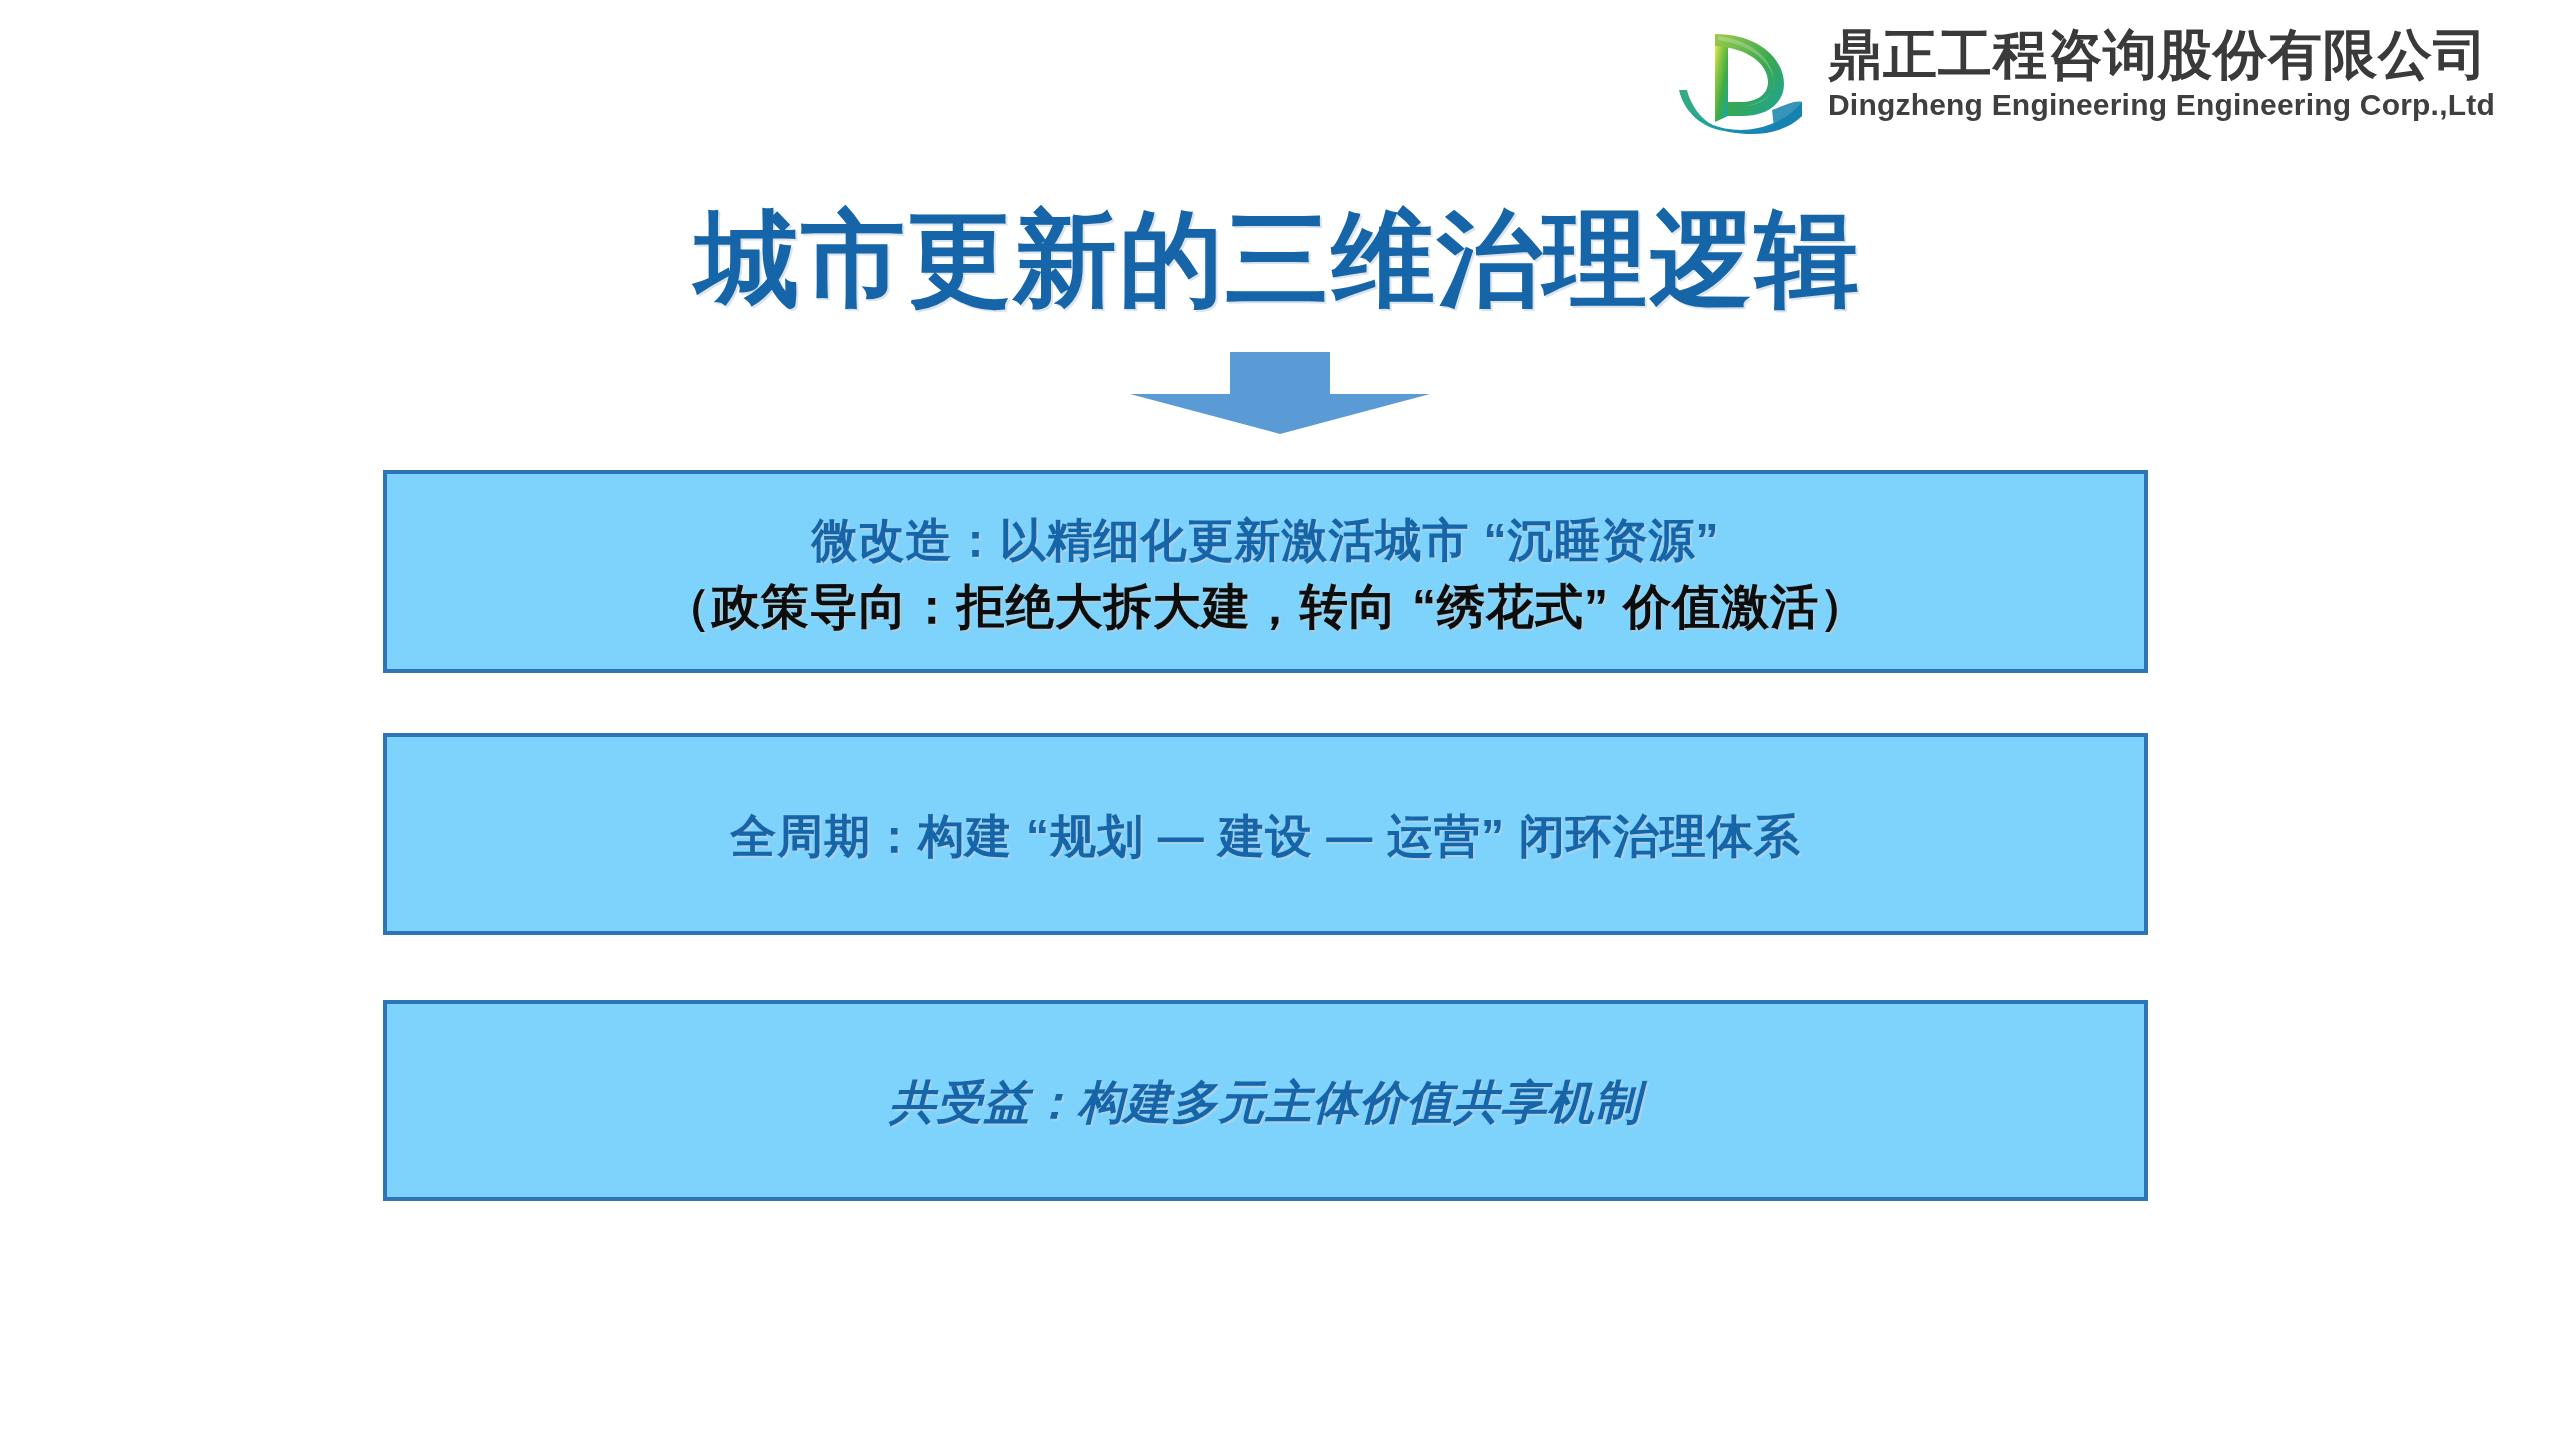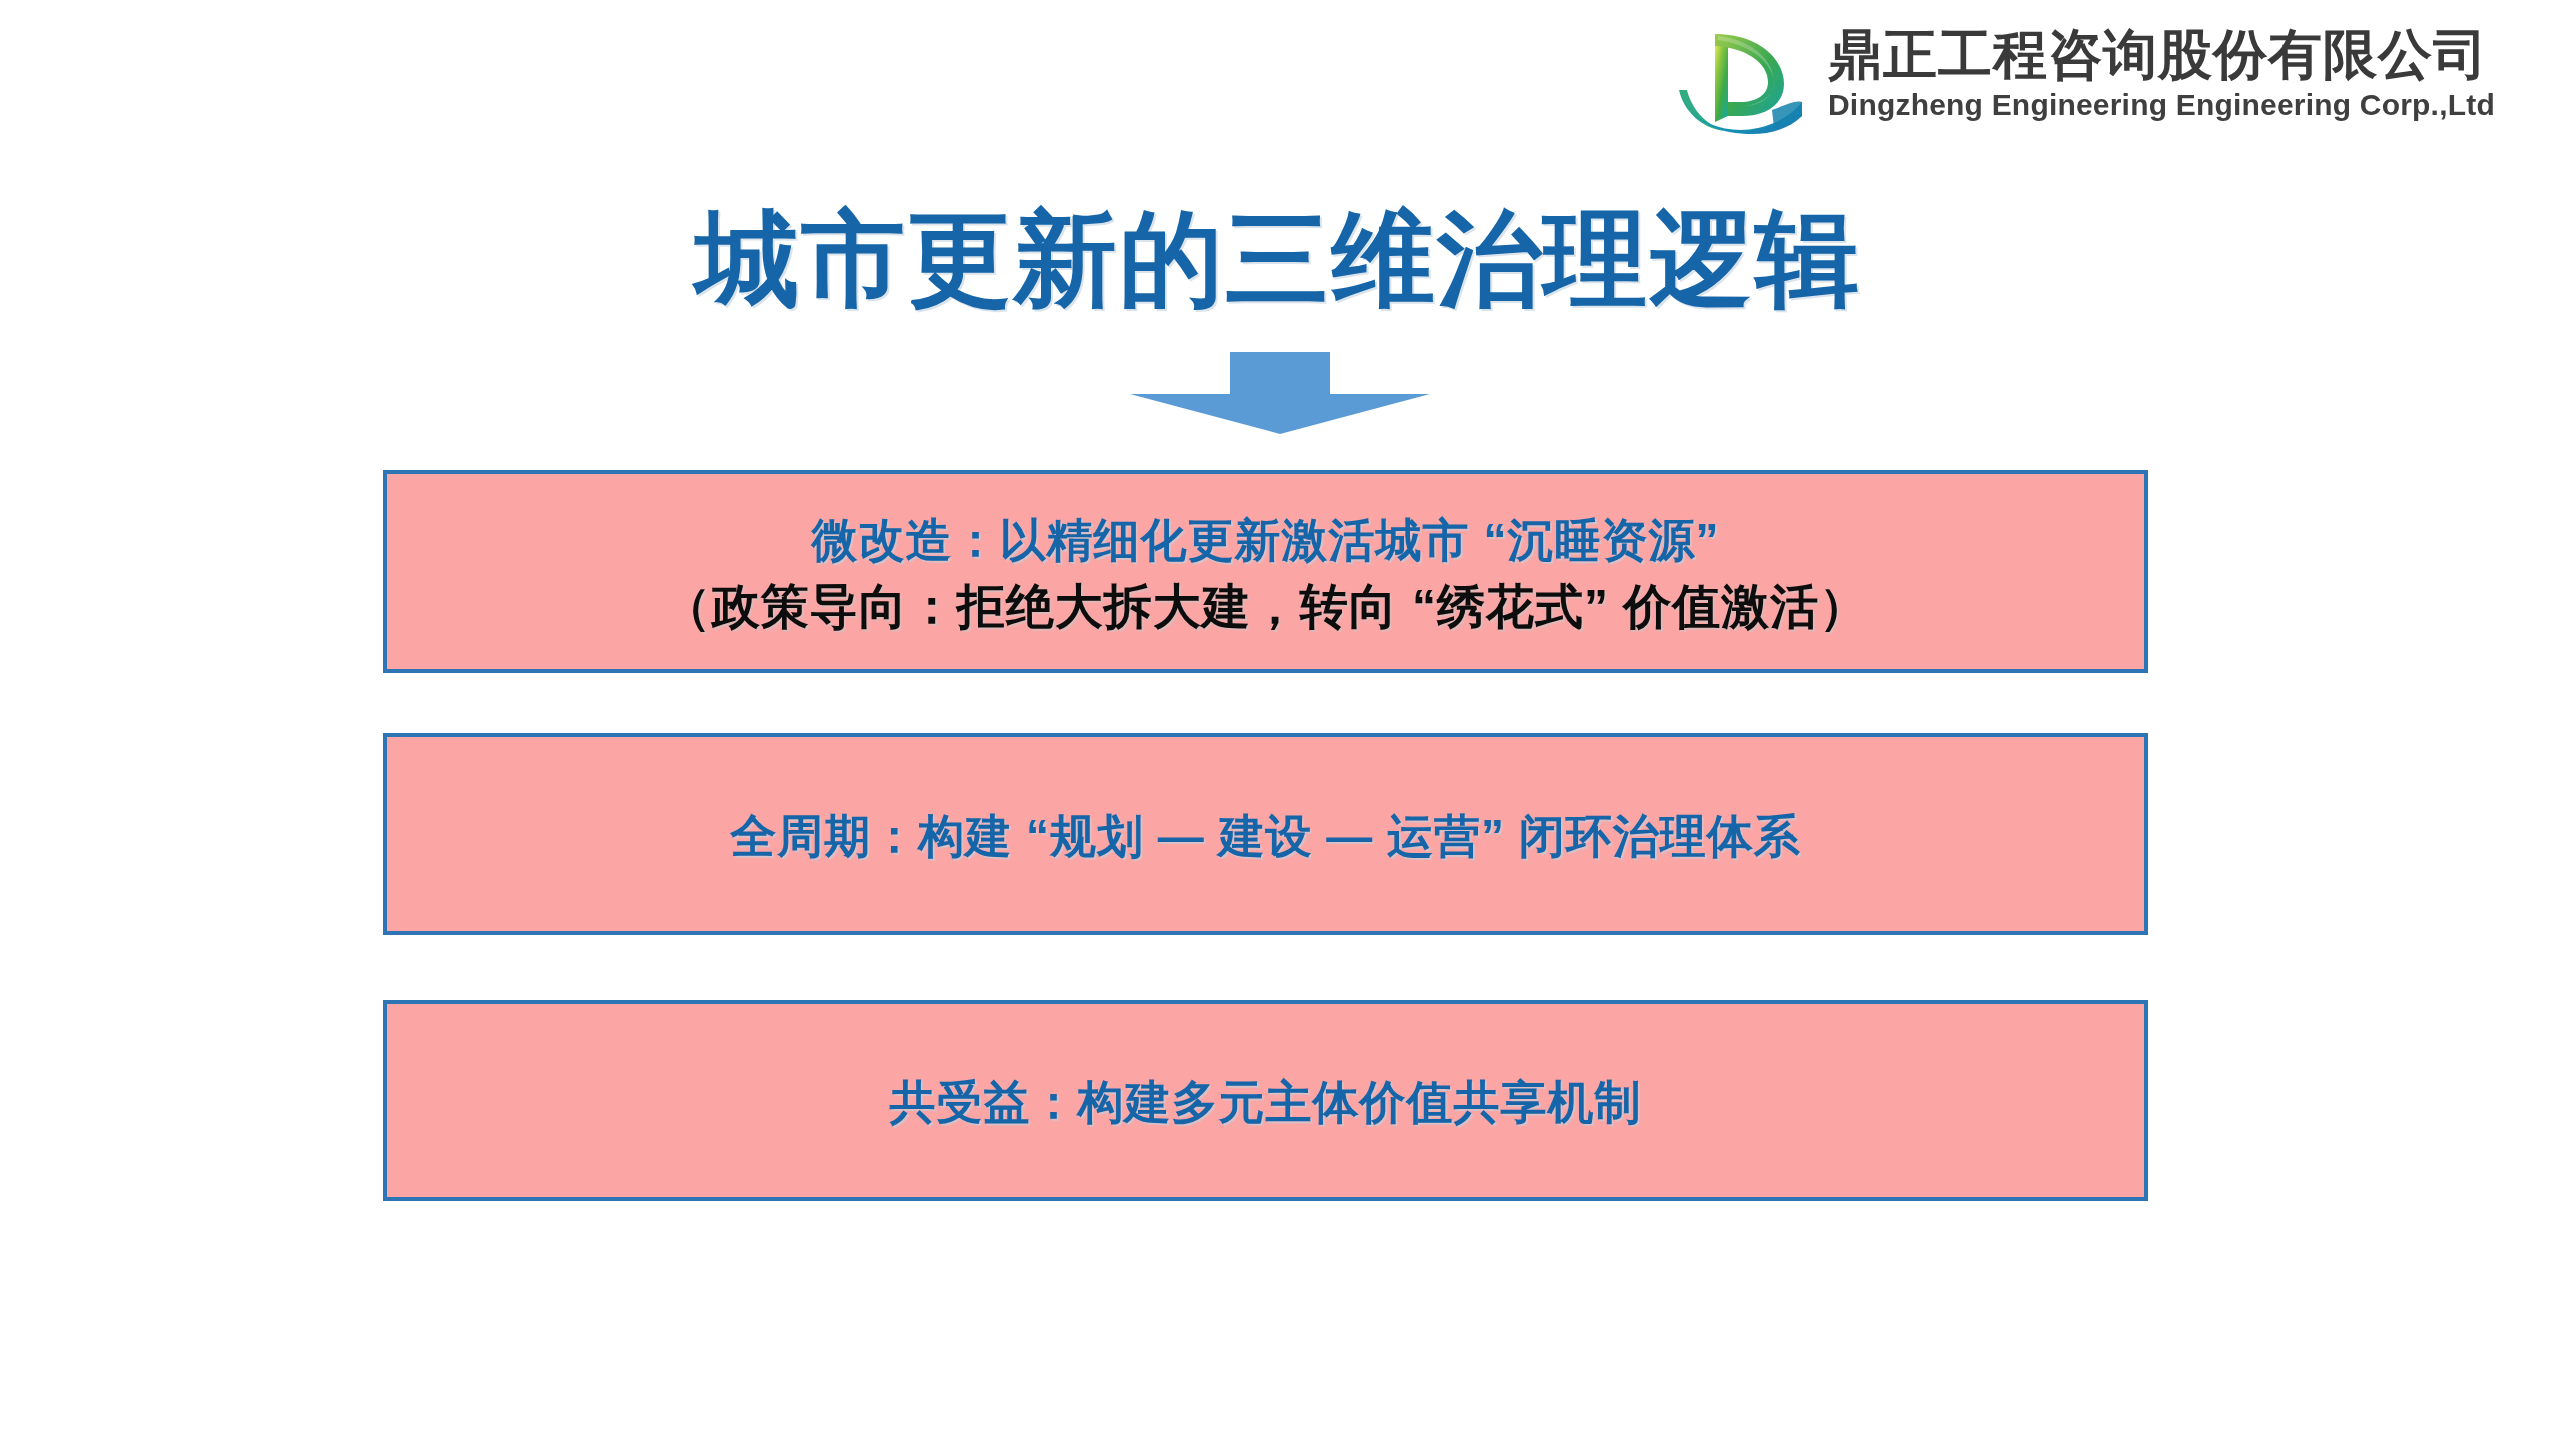--- a/index.html
+++ b/index.html
@@ -41,42 +41,42 @@
   
   .arrow {
     position:absolute; left:1130px; top:352px;
     width:300px; height:82px;
   }
   .arrow svg { display:block; width:300px; height:82px; }
 
   
   .box {
     position:absolute; left:383px; width:1765px;
-    border:4px solid #2E75B6; background:#fca5a5;
+    border:4px solid #2E75B6; background:#7dd3fc;
     display:flex; flex-direction:column;
     align-items:center; justify-content:center;
   }
   #box-1 { top:470px;  height:203px; }
   #box-2 { top:733px;  height:202px; }
   #box-3 { top:1000px; height:201px; }
 
   .box-line-blue {
     font-size:46px; font-weight:bold; color:#1565A8;
     letter-spacing:1px; line-height:1.35; white-space:nowrap;
     text-shadow:2px 2px 0 rgba(195,208,222,.6);
   }
   .box-line-black {
     font-size:46px; font-weight:bold; color:#0d0d0d;
     letter-spacing:1px; line-height:1.35; white-space:nowrap;
     text-shadow:2px 2px 0 rgba(200,200,200,.55);
     margin-top:4px;
   }
   #box-1 .box-line-blue  { margin-top:6px; }
   #box-2 .box-line-blue  { margin-top:4px; }
-  #box-3 .box-line-blue  { margin-top:4px; }
+  #box-3 .box-line-blue  { margin-top:4px;font-style:italic; }
   #box-3 .box-line-black { font-size:48px; }
   #box-1 .box-line-black { font-size:48px; }
 </style>
 </head>
 <body>
 
 <div class="slide">
 
   <div class="logo-block">
     <span class="logo-mark">

